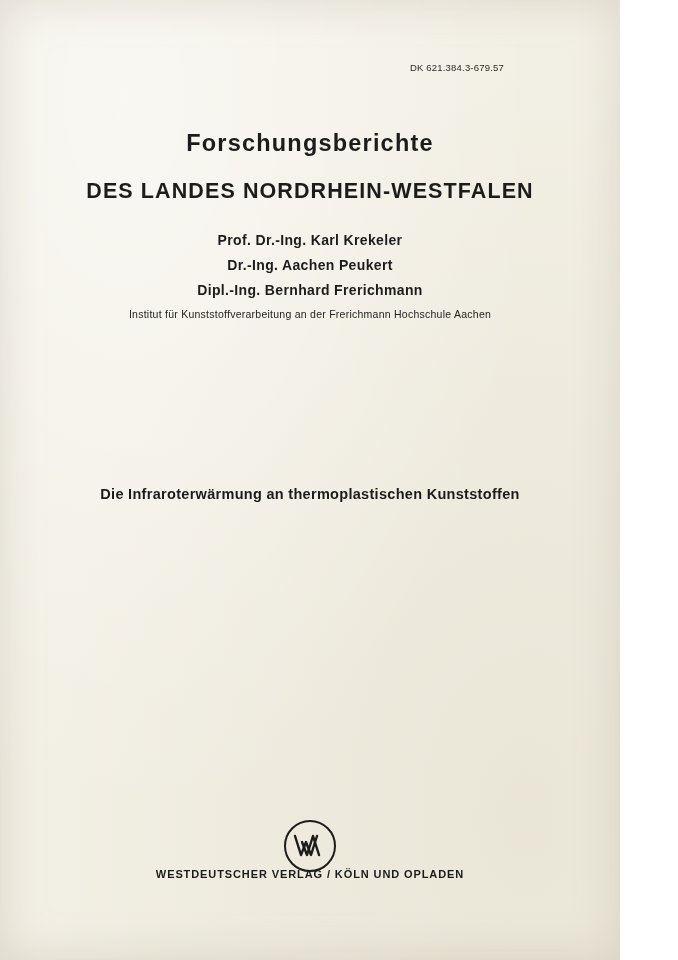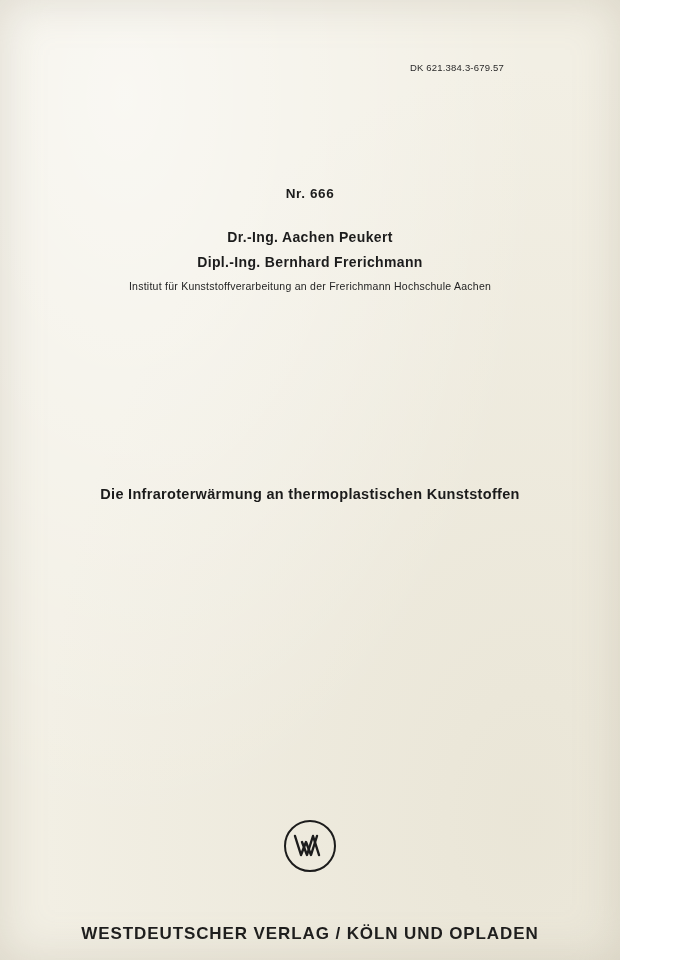--- a/index.html
+++ b/index.html
@@ -129,39 +129,41 @@
     position: absolute;
     left: 50%;
     top: 50%;
     transform: translate(-50%, -50%);
   }
 
   .imprint {
     position: absolute;
     left: 0;
     right: 0;
-    top: 924px;
+    top: 868px;
     text-align: center;
-    font-size: 17px;
+    font-size: 11px;
     font-weight: bold;
     letter-spacing: 0.9px;
     color: #1b1b1b;
   }
 </style>
 </head>
 <body>
 
 <div class="page">
 
   <div class="dk-code">DK 621.384.3-679.57</div>
 
   <div class="header-block">
-    <div class="issue-number">Nr. 666</div>
+    <div class="series-line1">Forschungsberichte</div>
+    <div class="series-line2">DES LANDES NORDRHEIN-WESTFALEN</div>
 
     <div class="authors">
+      <div class="author">Prof. Dr.-Ing. Karl Krekeler</div>
       <div class="author">Dr.-Ing. Aachen Peukert</div>
       <div class="author">Dipl.-Ing. Bernhard Frerichmann</div>
     </div>
 
     <div class="institute">Institut für Kunststoffverarbeitung an der Frerichmann Hochschule Aachen</div>
   </div>
 
   <div class="title-block">
     <div class="doc-title">Die Infraroterwärmung an thermoplastischen Kunststoffen</div>
   </div>

